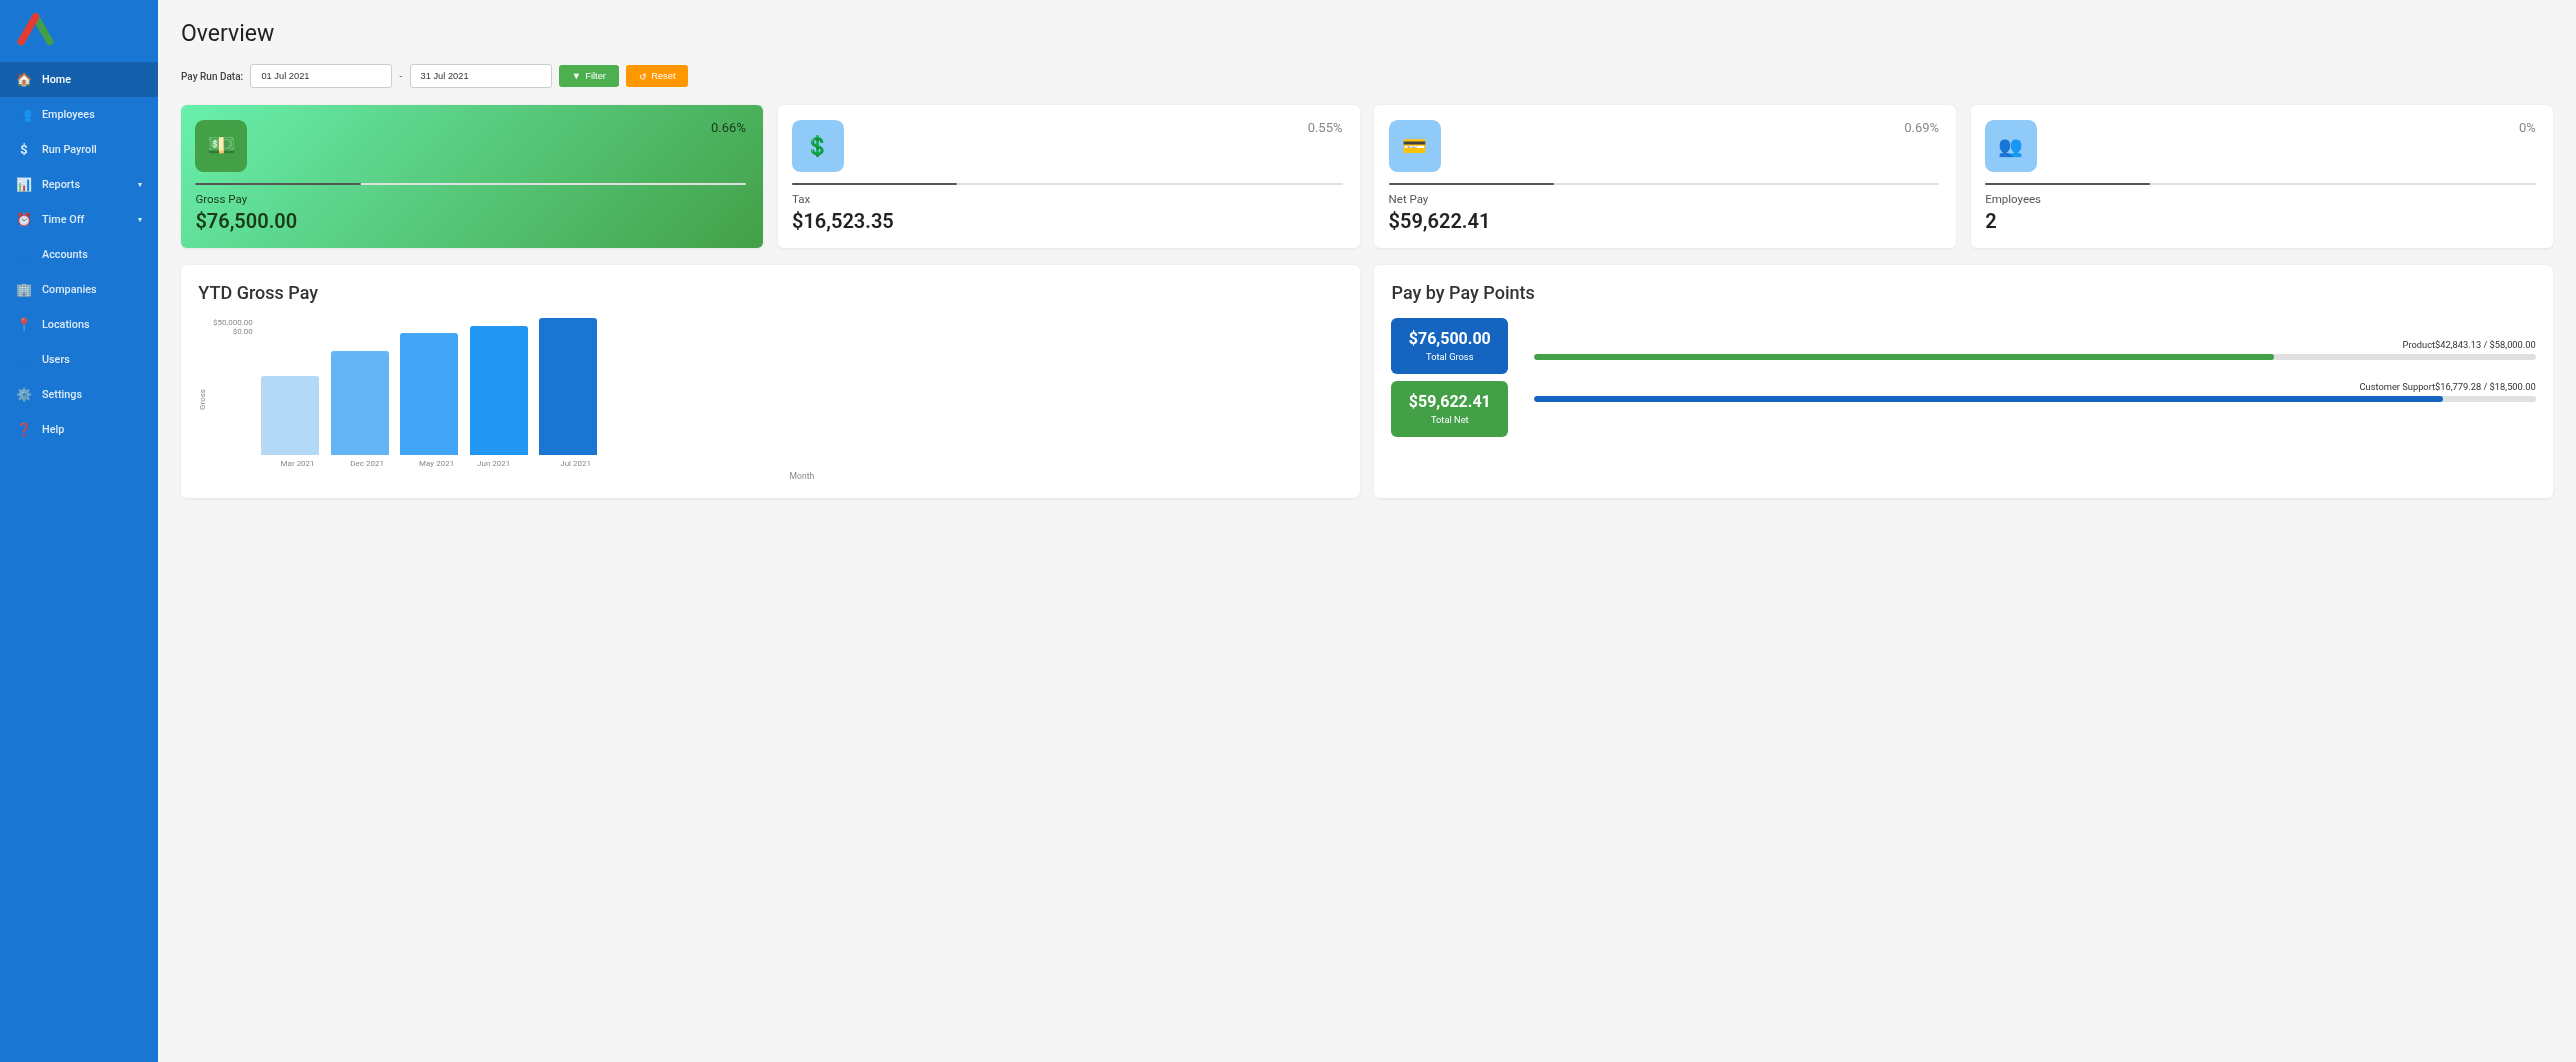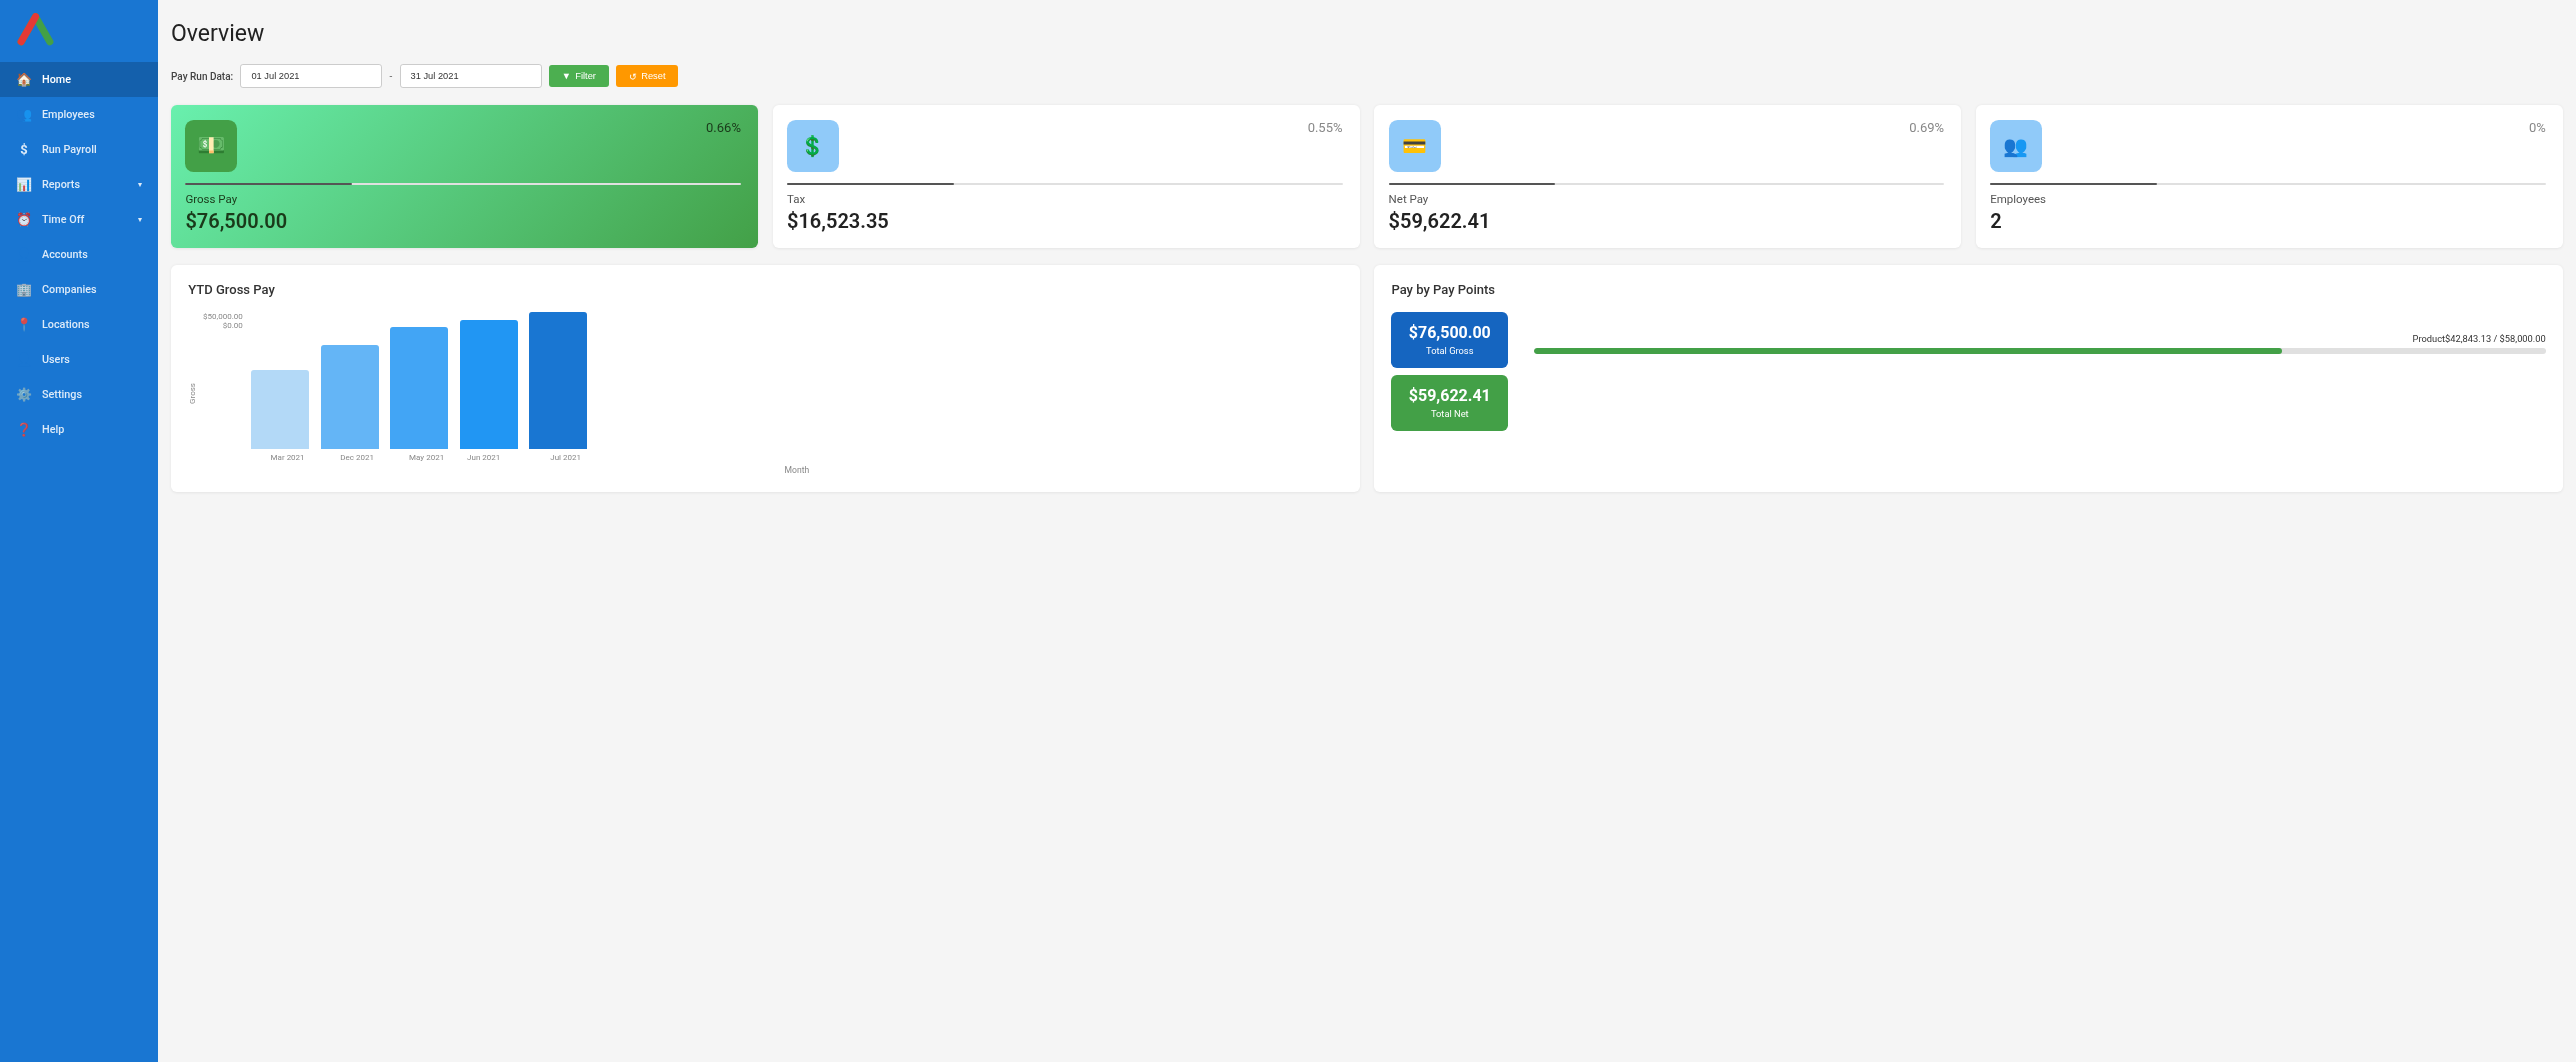--- a/index.html
+++ b/index.html
@@ -70,21 +70,21 @@
       cursor: pointer;
       font-size: 10px;
       color: #333;
       display: flex;
       align-items: center;
       justify-content: space-between;
     }
     .dropdown-divider { border: none; border-top: 0.7px solid #e0e0e0; }
 
     
-    .content { padding: 20px 13px; }
+    .content { padding: 20px 23px; }
     .page-title { font-size: 23px; font-weight: 400; color: #222; margin-bottom: 17.3px; }
 
     
     .filter-bar { display: flex; align-items: center; gap: 7.2px; margin-bottom: 17.3px; }
     .filter-label { font-size: 10px; color: #444; font-weight: 500; }
     .date-input {
       border: 0.7px solid #ccc;
       border-radius: 2.9px;
       padding: 5.8px 10px;
       font-size: 9.3px;
@@ -150,21 +150,21 @@
     .card-bar-fill { height: 2.2px; background: #555; border-radius: 1.4px; width: 30%; }
 
     
     .bottom-row { display: grid; grid-template-columns: 1fr 1fr; gap: 14.4px; }
     .panel {
       background: #fff;
       border-radius: 5.8px;
       padding: 17.3px;
       box-shadow: 0 0.7px 2.9px rgba(0,0,0,0.07);
     }
-    .panel-title { font-size: 13px; font-weight: 500; color: #333; margin-bottom: 14.4px; }
+    .panel-title { font-size: 18px; font-weight: 500; color: #333; margin-bottom: 14.4px; }
     .chart-y-labels {
       display: flex;
       flex-direction: column;
       justify-content: flex-start;
       height: 144px;
       font-size: 8px;
       color: #888;
       text-align: right;
       padding-right: 5.8px;
     }
@@ -421,19 +421,28 @@
           <div class="progress-section">
             <div class="progress-row">
               <div class="progress-header">
                 <span>Product</span>
                 <span>$42,843.13 / $58,000.00</span>
               </div>
               <div class="progress-bar-bg">
                 <div class="progress-bar-fill green" style="width:73.9%;"></div>
               </div>
             </div>
+            <div class="progress-row">
+              <div class="progress-header">
+                <span>Customer Support</span>
+                <span>$16,779.28 / $18,500.00</span>
+              </div>
+              <div class="progress-bar-bg">
+                <div class="progress-bar-fill blue" style="width:90.7%;"></div>
+              </div>
+            </div>
           </div>
         </div>
       </div>
     </div>
   </div>
 </div>
 
 
 </body></html>

